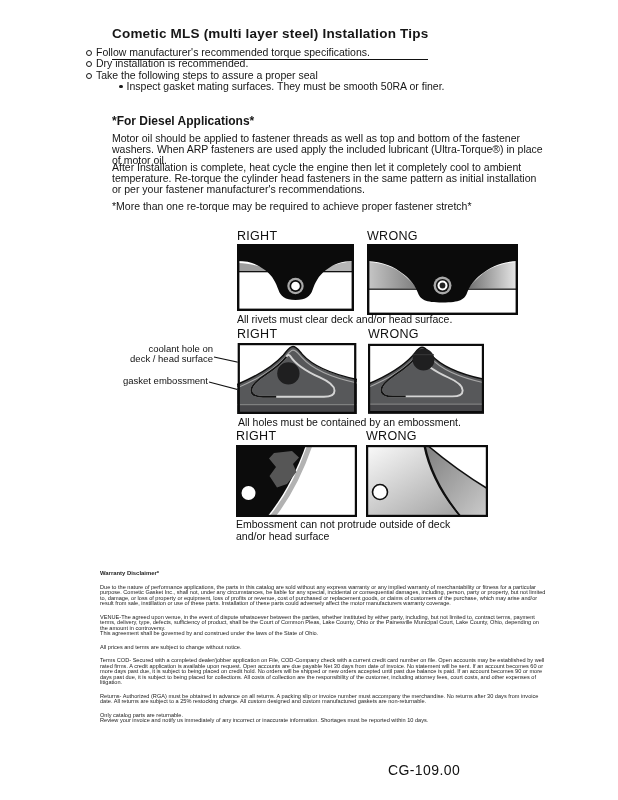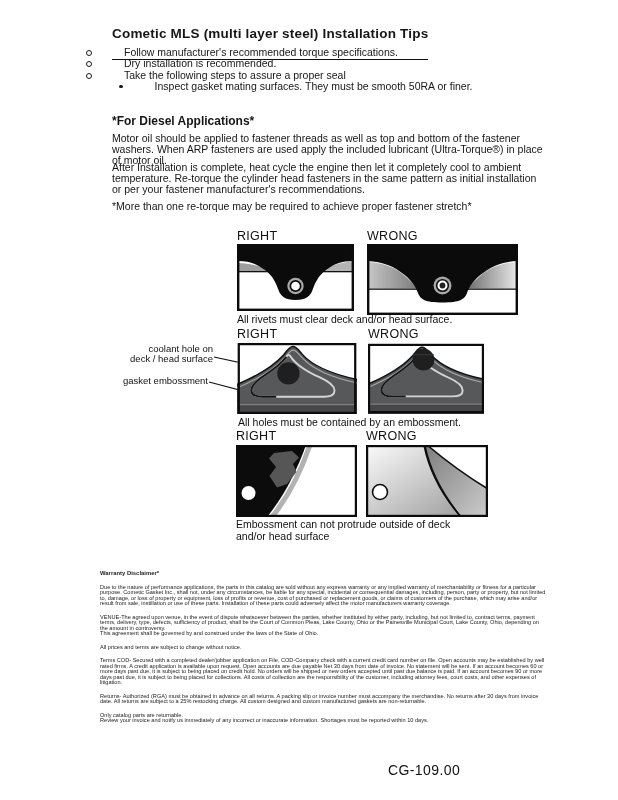--- a/index.html
+++ b/index.html
@@ -10,21 +10,21 @@
     -webkit-font-smoothing:antialiased;
   }
   .abs{position:absolute;}
   
   .title{
     left:112px;top:26px;font-size:13.5px;font-weight:bold;
     border-bottom:1.6px solid #111;padding-bottom:18px;letter-spacing:.2px;
   }
   
   .tips{left:86px;top:47px;font-size:10.5px;line-height:11.4px;}
-  .tip-row{display:flex;align-items:flex-start;gap:28px;}
+  .tip-row{display:flex;align-items:flex-start;}
   .ring{flex:0 0 auto;width:4px;height:4px;border:1.1px solid #1a1a1a;border-radius:50%;margin:3px 4px 0 0;}
   .sub{margin-left:33px;justify-content:center;}
   .dot{flex:0 0 auto;width:3.6px;height:3.6px;background:#1a1a1a;border-radius:50%;margin:3.4px 4px 0 0;}
   
   .diesel-h{left:112px;top:114px;font-size:12px;font-weight:bold;}
   .para{left:112px;width:436px;font-size:10.5px;line-height:11px;}
   .p1{top:133px;} .p2{top:162px;} .p3{top:201px;}
   
   .figlabel{font-size:12.5px;text-align:left;letter-spacing:.3px;color:#111;}
   .caption{font-size:10.5px;line-height:11.5px;color:#111;}

